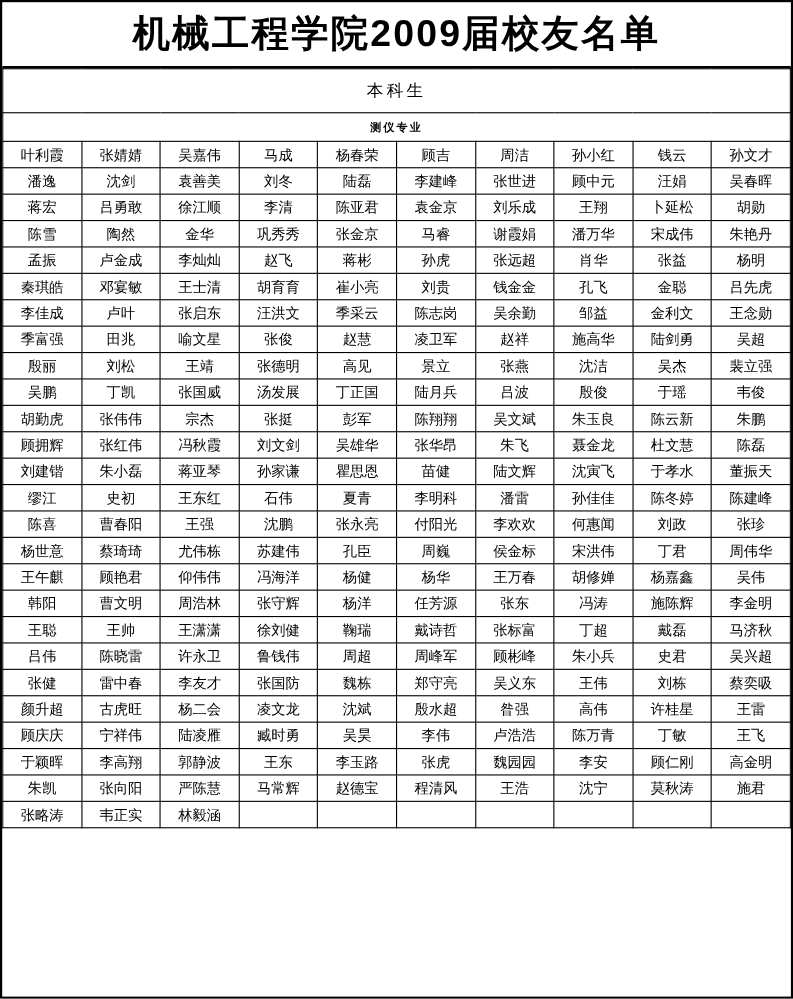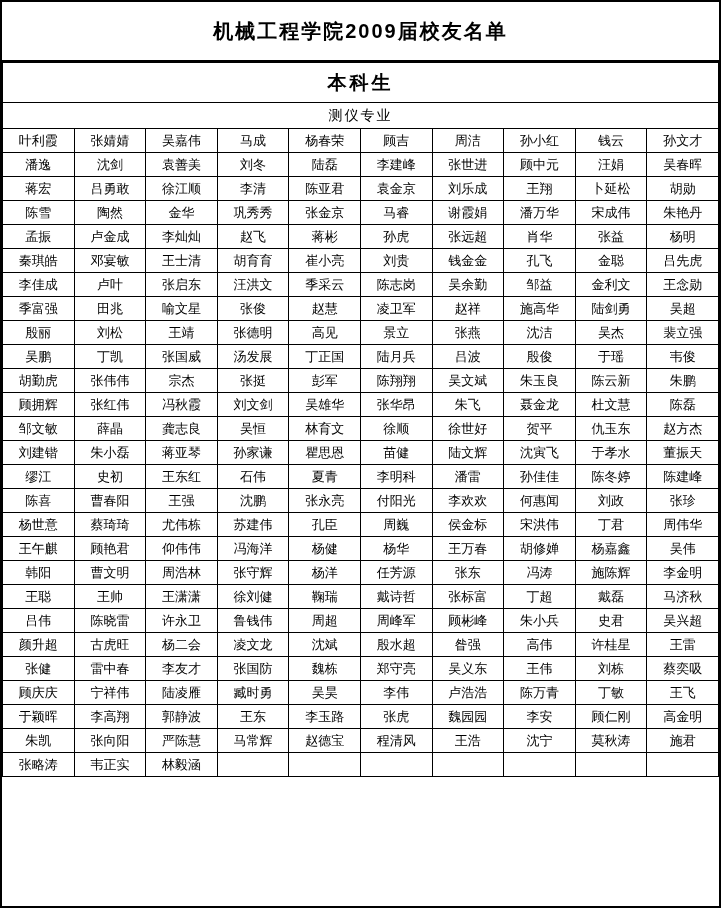--- a/index.html
+++ b/index.html
@@ -19,49 +19,49 @@
   }
   .title-block {
     height: 58px;
     display: flex;
     align-items: center;
     justify-content: center;
     border-bottom: 2px solid #000000;
   }
   .title-block h1 {
     margin: 0;
-    font-size: 20px;
+    font-size: 34px;
     font-weight: bold;
     letter-spacing: 2px;
     color: #000000;
   }
   table.alumni {
     width: 100%;
     border-collapse: collapse;
     table-layout: fixed;
   }
   table.alumni td {
     border: 1px solid #000000;
     text-align: center;
     vertical-align: middle;
     color: #000000;
     padding: 0;
     overflow: hidden;
     white-space: nowrap;
   }
   td.group-header {
     height: 39px;
-    font-size: 19px;
-    font-weight: bold;
+    font-size: 15px;
+    font-weight: normal;
     letter-spacing: 3px;
   }
   td.section-header {
     height: 25px;
-    font-size: 14px;
-    font-weight: normal;
+    font-size: 10px;
+    font-weight: bold;
     letter-spacing: 2px;
   }
   td.name-cell {
     height: 23px;
     font-size: 13px;
     font-weight: 500;
   }
 </style>
 </head>
 <body>
@@ -216,32 +216,20 @@
           <td class="name-cell">冯秋霞</td>
           <td class="name-cell">刘文剑</td>
           <td class="name-cell">吴雄华</td>
           <td class="name-cell">张华昂</td>
           <td class="name-cell">朱飞</td>
           <td class="name-cell">聂金龙</td>
           <td class="name-cell">杜文慧</td>
           <td class="name-cell">陈磊</td>
         </tr>
         <tr>
-          <td class="name-cell">邹文敏</td>
-          <td class="name-cell">薛晶</td>
-          <td class="name-cell">龚志良</td>
-          <td class="name-cell">吴恒</td>
-          <td class="name-cell">林育文</td>
-          <td class="name-cell">徐顺</td>
-          <td class="name-cell">徐世好</td>
-          <td class="name-cell">贺平</td>
-          <td class="name-cell">仇玉东</td>
-          <td class="name-cell">赵方杰</td>
-        </tr>
-        <tr>
           <td class="name-cell">刘建锴</td>
           <td class="name-cell">朱小磊</td>
           <td class="name-cell">蒋亚琴</td>
           <td class="name-cell">孙家谦</td>
           <td class="name-cell">瞿思恩</td>
           <td class="name-cell">苗健</td>
           <td class="name-cell">陆文辉</td>
           <td class="name-cell">沈寅飞</td>
           <td class="name-cell">于孝水</td>
           <td class="name-cell">董振天</td>
@@ -324,44 +312,44 @@
           <td class="name-cell">许永卫</td>
           <td class="name-cell">鲁钱伟</td>
           <td class="name-cell">周超</td>
           <td class="name-cell">周峰军</td>
           <td class="name-cell">顾彬峰</td>
           <td class="name-cell">朱小兵</td>
           <td class="name-cell">史君</td>
           <td class="name-cell">吴兴超</td>
         </tr>
         <tr>
+          <td class="name-cell">张健</td>
+          <td class="name-cell">雷中春</td>
+          <td class="name-cell">李友才</td>
+          <td class="name-cell">张国防</td>
+          <td class="name-cell">魏栋</td>
+          <td class="name-cell">郑守亮</td>
+          <td class="name-cell">吴义东</td>
+          <td class="name-cell">王伟</td>
+          <td class="name-cell">刘栋</td>
+          <td class="name-cell">蔡奕吸</td>
+        </tr>
+        <tr>
           <td class="name-cell">颜升超</td>
           <td class="name-cell">古虎旺</td>
           <td class="name-cell">杨二会</td>
           <td class="name-cell">凌文龙</td>
           <td class="name-cell">沈斌</td>
           <td class="name-cell">殷水超</td>
           <td class="name-cell">昝强</td>
           <td class="name-cell">高伟</td>
           <td class="name-cell">许桂星</td>
           <td class="name-cell">王雷</td>
         </tr>
         <tr>
-          <td class="name-cell">张健</td>
-          <td class="name-cell">雷中春</td>
-          <td class="name-cell">李友才</td>
-          <td class="name-cell">张国防</td>
-          <td class="name-cell">魏栋</td>
-          <td class="name-cell">郑守亮</td>
-          <td class="name-cell">吴义东</td>
-          <td class="name-cell">王伟</td>
-          <td class="name-cell">刘栋</td>
-          <td class="name-cell">蔡奕吸</td>
-        </tr>
-        <tr>
           <td class="name-cell">顾庆庆</td>
           <td class="name-cell">宁祥伟</td>
           <td class="name-cell">陆凌雁</td>
           <td class="name-cell">臧时勇</td>
           <td class="name-cell">吴昊</td>
           <td class="name-cell">李伟</td>
           <td class="name-cell">卢浩浩</td>
           <td class="name-cell">陈万青</td>
           <td class="name-cell">丁敏</td>
           <td class="name-cell">王飞</td>

